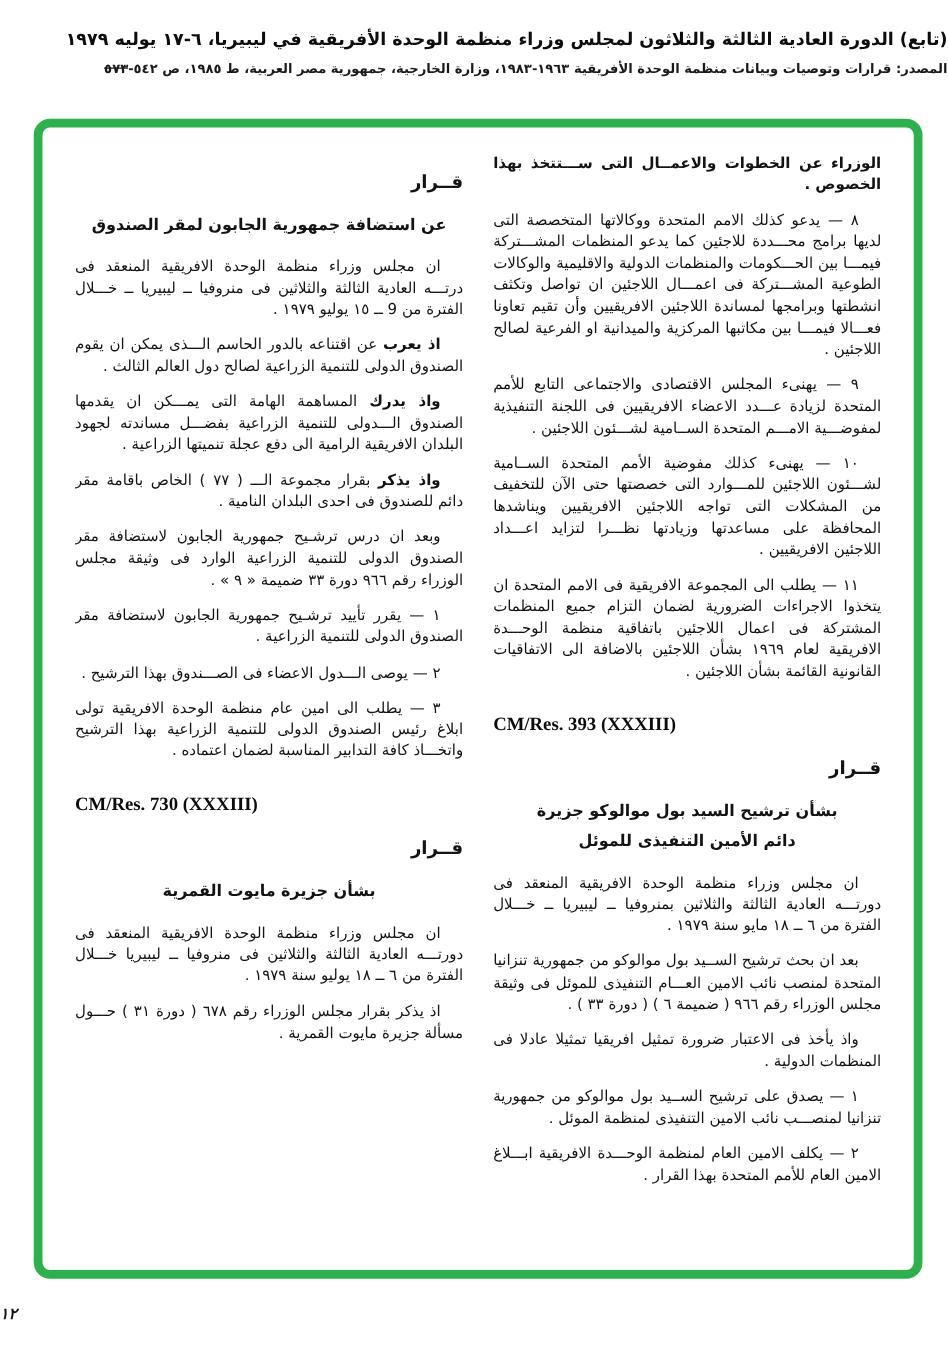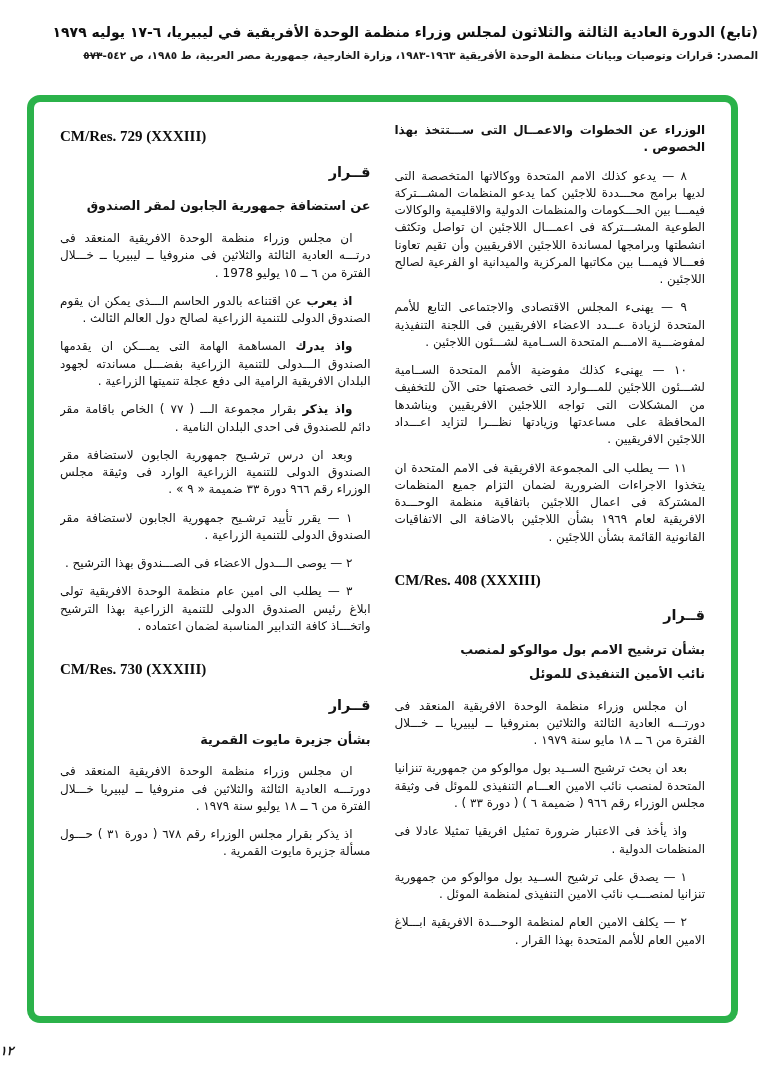--- a/index.html
+++ b/index.html
@@ -61,21 +61,21 @@
     margin: 24px 0 8px 0;
   }
   .col .res-id:first-child { margin-top: 4px; }
   .title {
     text-align: right;
     font-weight: bold;
     font-size: 14.5px;
     margin: 14px 0 12px 0;
   }
   .subtitle {
-    text-align: right;
+    text-align: center;
     font-weight: bold;
     font-size: 12.8px;
     line-height: 1.85;
     margin: 0 0 12px 0;
   }
   .para {
     margin: 0 0 11px 0;
     text-indent: 18px;
   }
   .para.no-indent { text-indent: 0; font-weight: bold; }
@@ -102,39 +102,38 @@
 </div>
 
 <div class="frame">
   <div class="columns">
     <div class="col">
         <p class="para no-indent">الوزراء عن الخطوات والاعمــال التى ســـتتخذ بهذا الخصوص .</p>
         <p class="para">٨ — يدعو كذلك الامم المتحدة ووكالاتها المتخصصة التى لديها برامج محـــددة للاجئين كما يدعو المنظمات المشـــتركة فيمـــا بين الحـــكومات والمنظمات الدولية والاقليمية والوكالات الطوعية المشـــتركة فى اعمـــال اللاجئين ان تواصل وتكثف انشطتها وبرامجها لمساندة اللاجئين الافريقيين وأن تقيم تعاونا فعـــالا فيمـــا بين مكاتبها المركزية والميدانية او الفرعية لصالح اللاجئين .</p>
         <p class="para">٩ — يهنىء المجلس الاقتصادى والاجتماعى التابع للأمم المتحدة لزيادة عـــدد الاعضاء الافريقيين فى اللجنة التنفيذية لمفوضـــية الامـــم المتحدة الســامية لشـــئون اللاجئين .</p>
         <p class="para">١٠ — يهنىء كذلك مفوضية الأمم المتحدة الســامية لشـــئون اللاجئين للمـــوارد التى خصصتها حتى الآن للتخفيف من المشكلات التى تواجه اللاجئين الافريقيين ويناشدها المحافظة على مساعدتها وزيادتها نظـــرا لتزايد اعـــداد اللاجئين الافريقيين .</p>
         <p class="para">١١ — يطلب الى المجموعة الافريقية فى الامم المتحدة ان يتخذوا الاجراءات الضرورية لضمان التزام جميع المنظمات المشتركة فى اعمال اللاجئين باتفاقية منظمة الوحـــدة الافريقية لعام ١٩٦٩ بشأن اللاجئين بالاضافة الى الاتفاقيات القانونية القائمة بشأن اللاجئين .</p>
-        <div class="res-id">CM/Res. 408 (XXXIII)</div>
+        <div class="res-id">CM/Res. 393 (XXXIII)</div>
         <div class="title">قــرار</div>
         <div class="subtitle">
-          <div>بشأن ترشيح الامم بول موالوكو لمنصب</div>
-          <div>نائب الأمين التنفيذى للموئل</div>
+          <div>بشأن ترشيح السيد بول موالوكو جزيرة</div>
+          <div>دائم الأمين التنفيذى للموئل</div>
         </div>
         <p class="para">ان مجلس وزراء منظمة الوحدة الافريقية المنعقد فى دورتـــه العادية الثالثة والثلاثين بمنروفيا ــ ليبيريا ــ خـــلال الفترة من ٦ ــ ١٨ مايو سنة ١٩٧٩ .</p>
         <p class="para">بعد ان بحث ترشيح الســيد بول موالوكو من جمهورية تنزانيا المتحدة لمنصب نائب الامين العـــام التنفيذى للموئل فى وثيقة مجلس الوزراء رقم ٩٦٦ ( ضميمة ٦ ) ( دورة ٣٣ ) .</p>
         <p class="para">واذ يأخذ فى الاعتبار ضرورة تمثيل افريقيا تمثيلا عادلا فى المنظمات الدولية .</p>
         <p class="para">١ — يصدق على ترشيح الســيد بول موالوكو من جمهورية تنزانيا لمنصـــب نائب الامين التنفيذى لمنظمة الموئل .</p>
         <p class="para">٢ — يكلف الامين العام لمنظمة الوحـــدة الافريقية ابـــلاغ الامين العام للأمم المتحدة بهذا القرار .</p>
       </div>
     <div class="col">
-        <div class="res-id">CM/Res. 729 (XXXIII)</div>
         <div class="title">قــرار</div>
         <div class="subtitle">
           <div>عن استضافة جمهورية الجابون لمقر الصندوق</div>
         </div>
-        <p class="para">ان مجلس وزراء منظمة الوحدة الافريقية المنعقد فى درتـــه العادية الثالثة والثلاثين فى منروفيا ــ ليبيريا ــ خـــلال الفترة من ٦ ــ ١٥ يوليو 1978 .</p>
+        <p class="para">ان مجلس وزراء منظمة الوحدة الافريقية المنعقد فى درتـــه العادية الثالثة والثلاثين فى منروفيا ــ ليبيريا ــ خـــلال الفترة من 9 ــ ١٥ يوليو ١٩٧٩ .</p>
         <p class="para"><b class="lead">اذ يعرب</b> عن اقتناعه بالدور الحاسم الـــذى يمكن ان يقوم الصندوق الدولى للتنمية الزراعية لصالح دول العالم الثالث .</p>
         <p class="para"><b class="lead">واذ يدرك</b> المساهمة الهامة التى يمـــكن ان يقدمها الصندوق الـــدولى للتنمية الزراعية بفضـــل مساندته لجهود البلدان الافريقية الرامية الى دفع عجلة تنميتها الزراعية .</p>
         <p class="para"><b class="lead">واذ يذكر</b> بقرار مجموعة الـــ ( ٧٧ ) الخاص باقامة مقر دائم للصندوق فى احدى البلدان النامية .</p>
         <p class="para">وبعد ان درس ترشـيح جمهورية الجابون لاستضافة مقر الصندوق الدولى للتنمية الزراعية الوارد فى وثيقة مجلس الوزراء رقم ٩٦٦ دورة ٣٣ ضميمة « ٩ » .</p>
         <p class="para">١ — يقرر تأييد ترشـيح جمهورية الجابون لاستضافة مقر الصندوق الدولى للتنمية الزراعية .</p>
         <p class="para">٢ — يوصى الـــدول الاعضاء فى الصـــندوق بهذا الترشيح .</p>
         <p class="para">٣ — يطلب الى امين عام منظمة الوحدة الافريقية تولى ابلاغ رئيس الصندوق الدولى للتنمية الزراعية بهذا الترشيح واتخـــاذ كافة التدابير المناسبة لضمان اعتماده .</p>
         <div class="res-id">CM/Res. 730 (XXXIII)</div>
         <div class="title">قــرار</div>
         <div class="subtitle">

